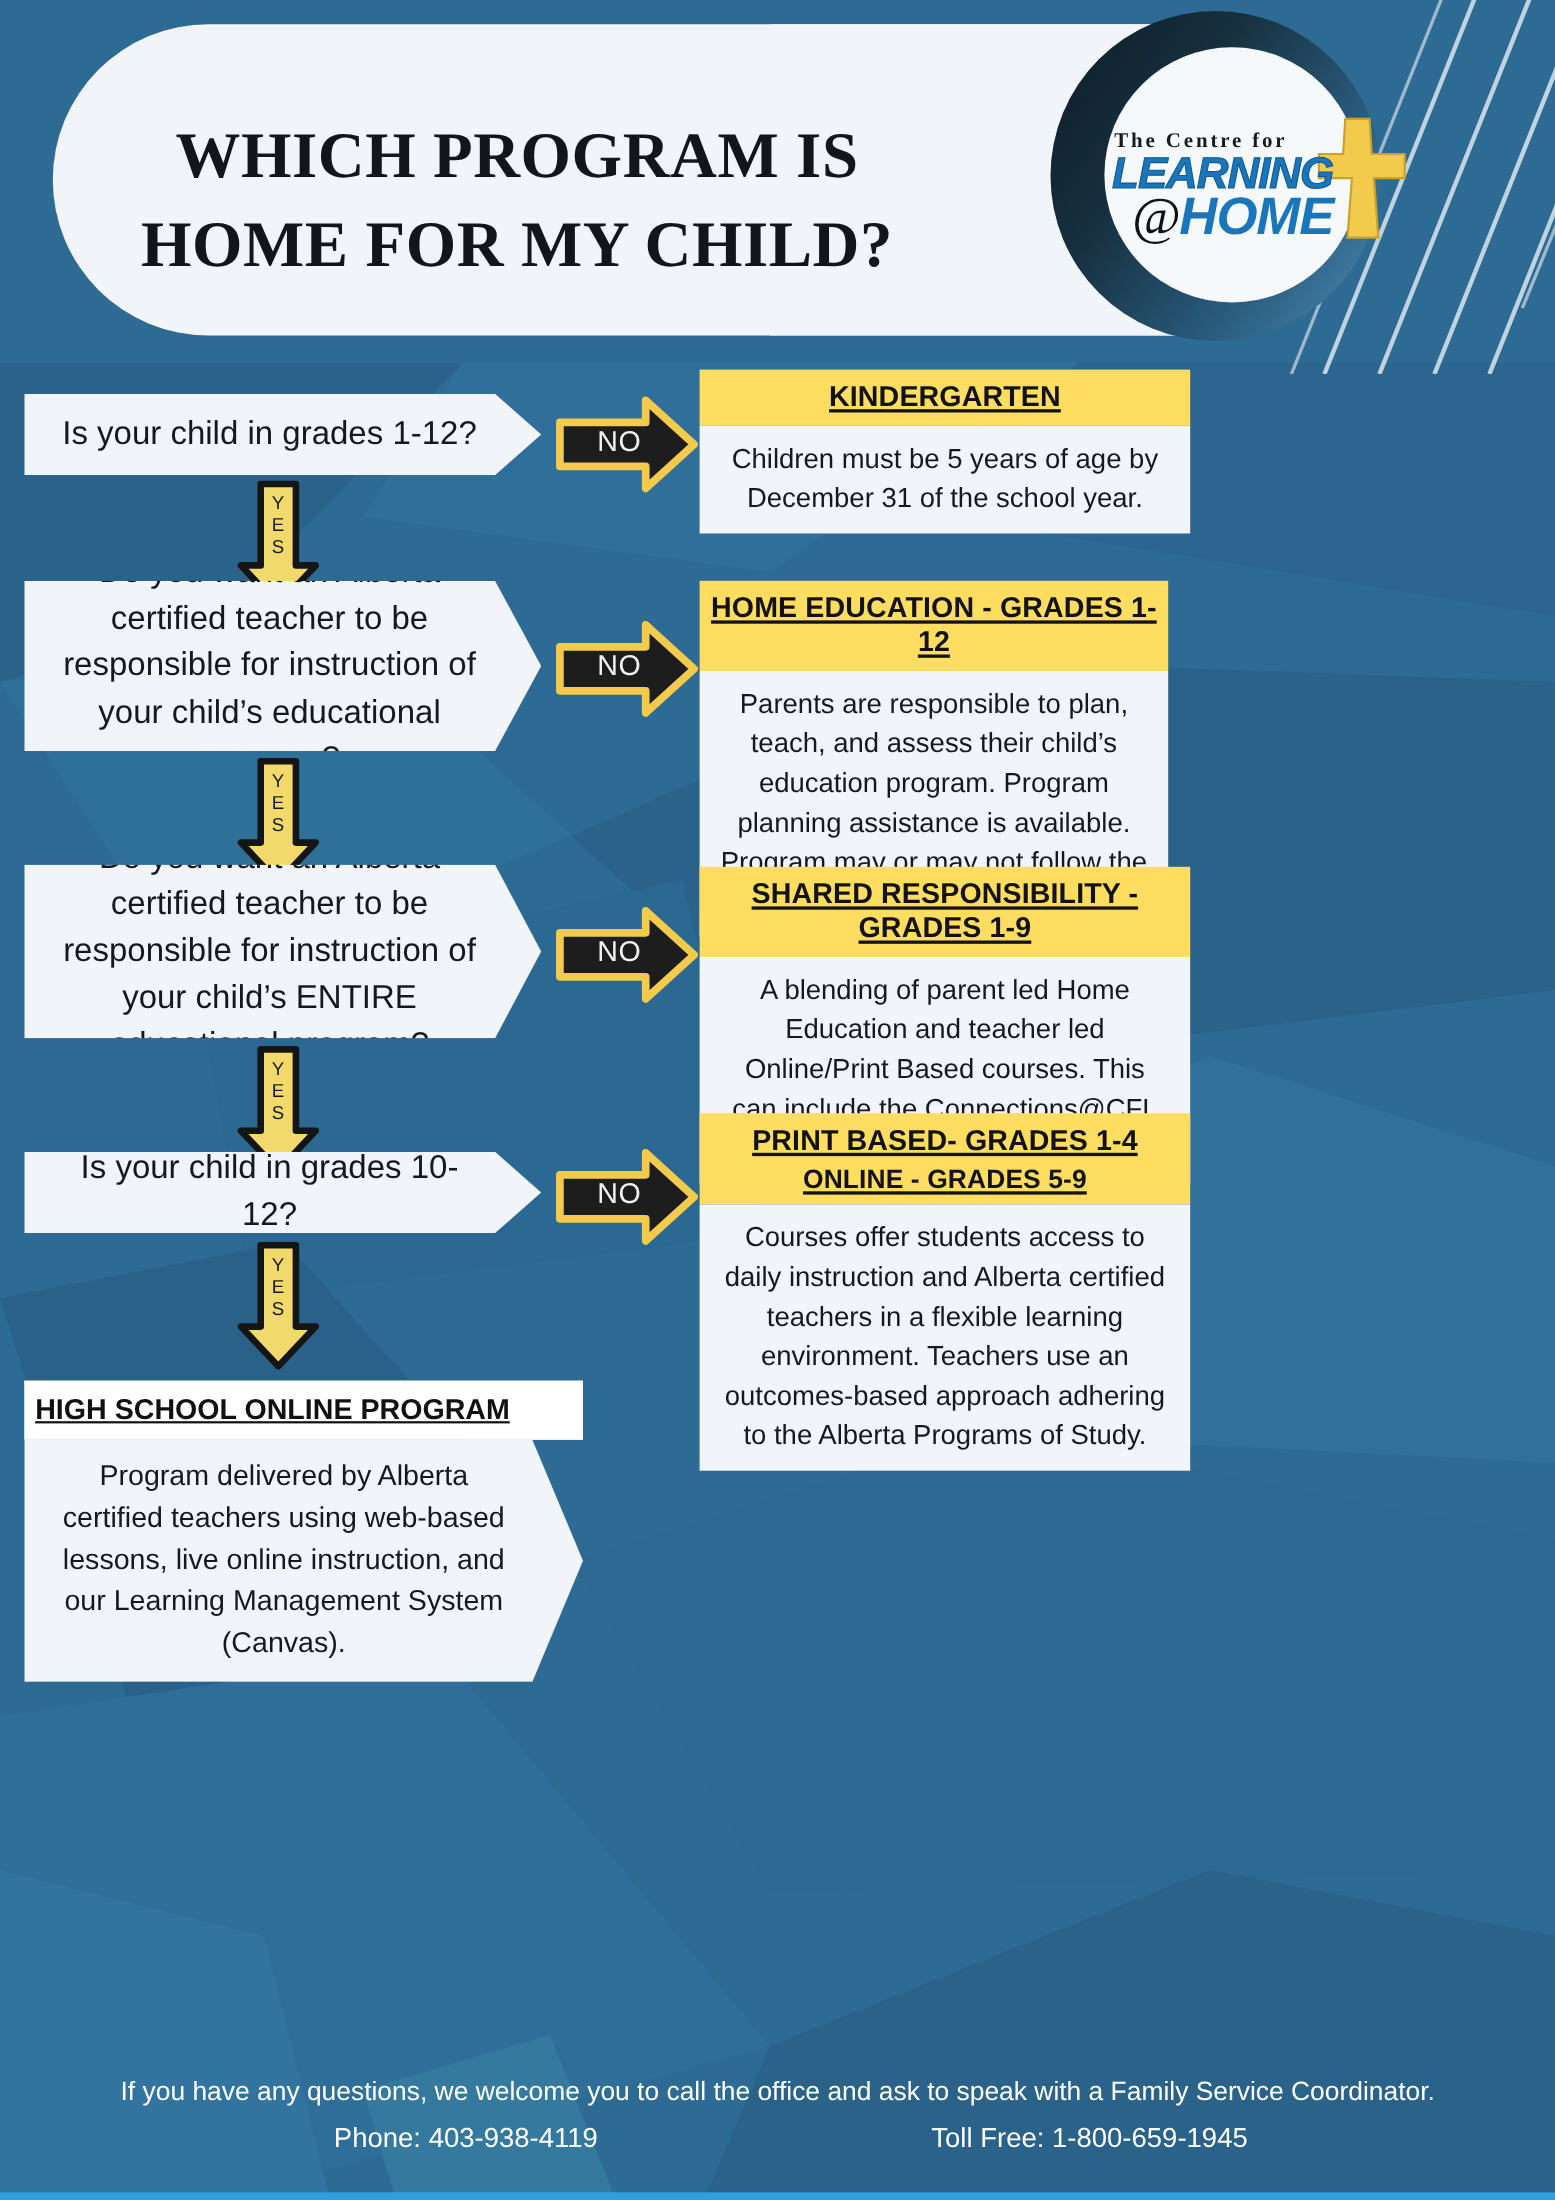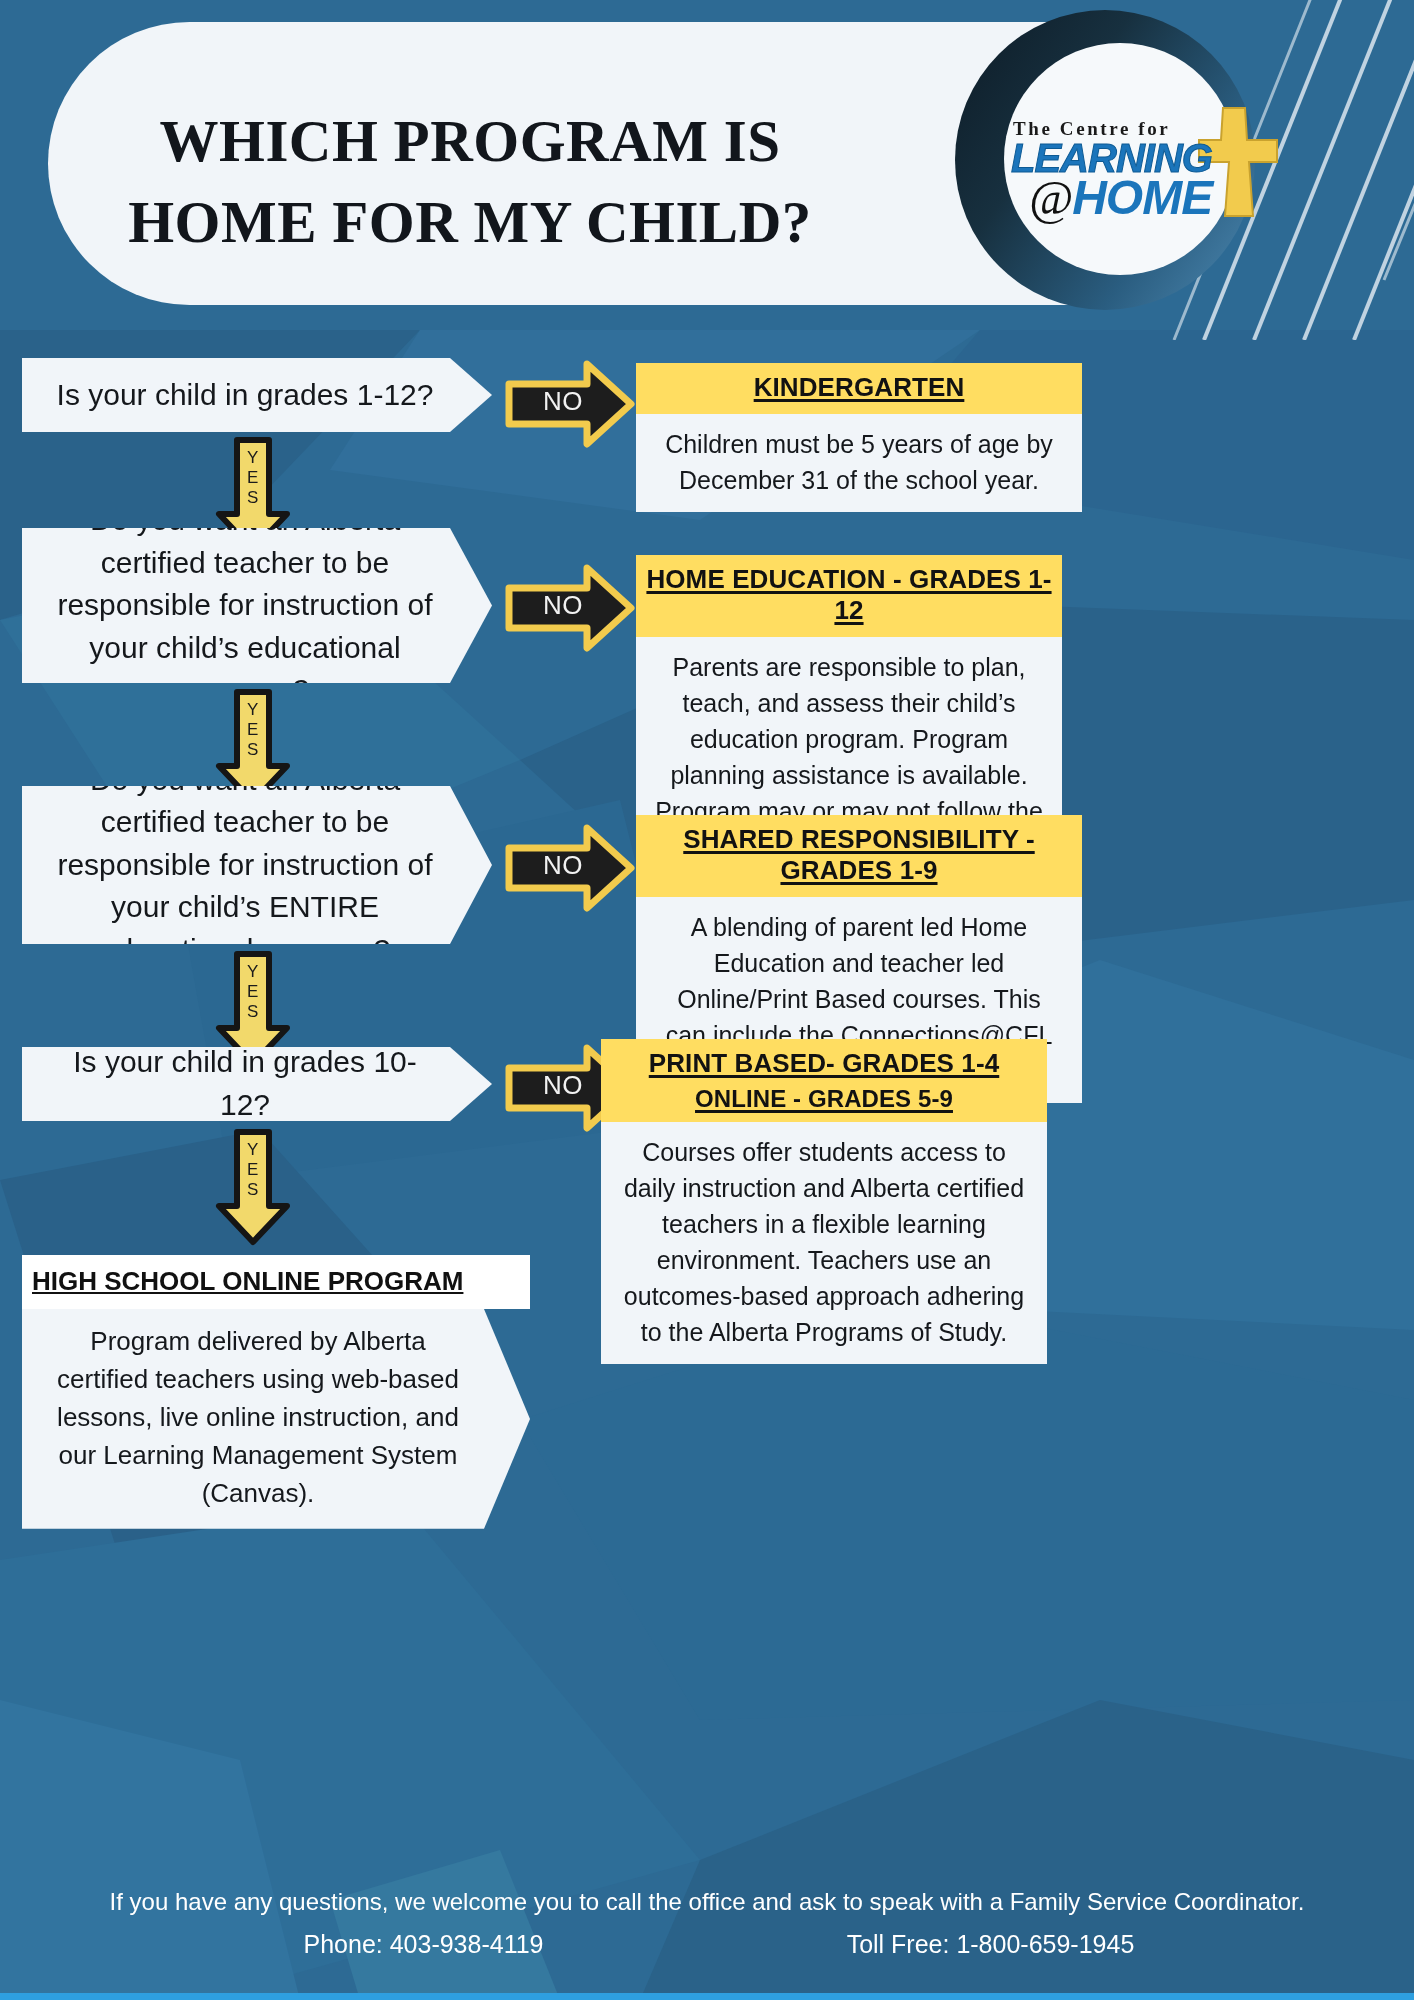--- a/index.html
+++ b/index.html
@@ -68,21 +68,21 @@
 
   .qbox{
     position:absolute;background:#f1f5f9;
     display:flex;align-items:center;justify-content:center;text-align:center;
     color:#15181c;
     clip-path:polygon(0 0, calc(100% - 42px) 0, 100% 50%, calc(100% - 42px) 100%, 0 100%);
     font-size:30px;line-height:1.42;
   }
   .qbox span{padding:0 54px 0 30px;display:block;}
 
-  .card{position:absolute;margin-top:27px;}
+  .card{position:absolute;}
   .card-head{
     background:#ffdd61;color:#121212;font-weight:bold;
     text-align:center;font-size:26px;letter-spacing:.1px;
     padding:9px 10px 11px 10px;
   }
   .card-head u{text-decoration-thickness:2.5px;text-underline-offset:3px;}
   .card-head .sm{font-size:24px;font-weight:bold;}
   .card-body{
     background:#f1f5f9;color:#15181c;text-align:center;
     font-size:25px;line-height:1.44;padding:12px 18px 14px 18px;
@@ -281,21 +281,21 @@
   <span>Is your child in grades 10-12?</span>
 </div>
 
 <div class="no-arrow" style="left:505px;top:1042px;">
   <svg width="130" height="92" viewBox="0 0 130 92">
     <polygon points="4,26 82,26 82,6 126,46 82,86 82,66 4,66" fill="#1d1d1d" stroke="#f2cb4d" stroke-width="7" stroke-linejoin="round"></polygon>
   </svg>
   <div class="lbl">NO</div>
 </div>
 
-<div class="card" style="left:601px;top:1012px;width:446px;">
+<div class="card" style="left:636px;top:1012px;width:446px;">
   <div class="card-head" style="padding-bottom:8px;">
     <div><u>PRINT BASED- GRADES 1-4</u></div>
     <div style="margin-top:4px;"><u class="sm">ONLINE - GRADES 5-9</u></div>
   </div>
   <div class="card-body">Courses offer students access to daily instruction and Alberta certified teachers in a flexible learning environment. Teachers use an outcomes-based approach adhering to the Alberta Programs of Study.</div>
 </div>
 
 <div class="yes-arrow" style="left:215px;top:1128px;">
   <svg width="76" height="118" viewBox="0 0 76 118">
     <polygon points="22,4 54,4 54,78 72,78 38,114 4,78 22,78" fill="#f2d96b" stroke="#151515" stroke-width="6" stroke-linejoin="round"></polygon>

